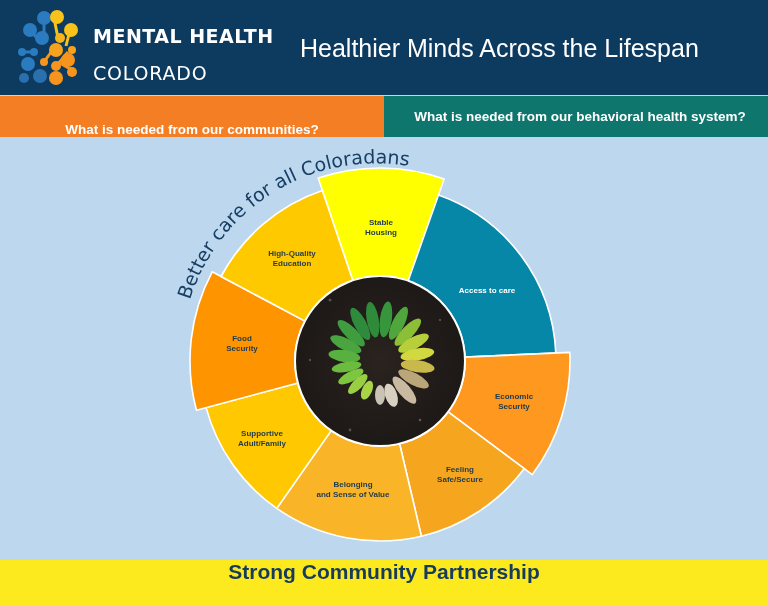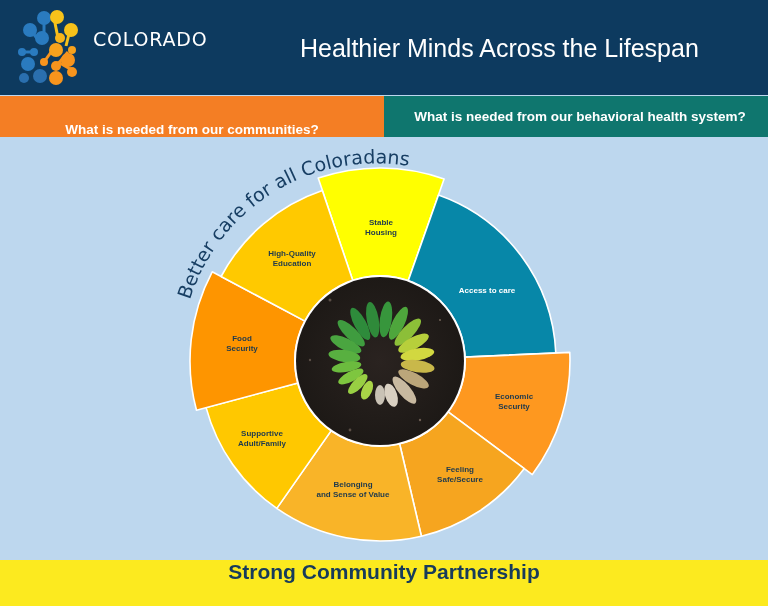--- a/index.html
+++ b/index.html
@@ -8,21 +8,21 @@
     background: #bdd7ee;
     font-family: "Liberation Sans", sans-serif;
   }
   .header {
     position: absolute; left: 0; top: 0; width: 768px; height: 95px;
     background: #0d3a5f;
   }
   .logo { position: absolute; left: 14px; top: 8px; width: 70px; height: 78px; }
   .brand { position: absolute; left: 93px; top: 27px; color: #ffffff; line-height: 1; }
   .brand-line1 { font-family: "DejaVu Sans", sans-serif; font-weight: bold; font-size: 19px; letter-spacing: 0.5px; display: block; }
-  .brand-line2 { font-family: "DejaVu Sans", sans-serif; font-weight: normal; font-size: 19px; letter-spacing: 0.8px; display: block; margin-top: 3px; }
+  .brand-line2 { font-family: "DejaVu Sans", sans-serif; font-weight: normal; font-size: 19px; letter-spacing: 0.8px; display: block; margin-top: 18px; }
   .title {
     position: absolute; left: 300px; top: 34px; color: #ffffff;
     font-weight: normal; font-size: 25px; letter-spacing: 0px; white-space: nowrap;
   }
   .qbar { position: absolute; top: 96px; height: 41px; display: flex; align-items: center; justify-content: center;
     color: #ffffff; font-weight: bold; font-size: 13.5px; }
   .q-left { left: 0; width: 384px; background: #f47e24; align-items: flex-end; }
   .q-right { left: 384px; width: 392px; background: #0f766e; }
   .wheel { position: absolute; left: 0; top: 137px; width: 768px; height: 421px; }
   .footer {
@@ -62,20 +62,21 @@
     <circle cx="46" cy="30" r="5" fill="#f7b51a"></circle>
     <circle cx="42" cy="42" r="7" fill="#f7a21d"></circle>
     <circle cx="58" cy="42" r="4" fill="#f7a21d"></circle>
     <circle cx="54" cy="52" r="7" fill="#f7941d"></circle>
     <circle cx="30" cy="54" r="4" fill="#f7941d"></circle>
     <circle cx="42" cy="58" r="5" fill="#f7941d"></circle>
     <circle cx="58" cy="64" r="5" fill="#f7941d"></circle>
     <circle cx="42" cy="70" r="7" fill="#f7941d"></circle>
   </svg>
   <div class="brand">
+    <span class="brand-line1">MENTAL HEALTH</span>
     <span class="brand-line2">COLORADO</span>
   </div>
   <div class="title">Healthier Minds Across the Lifespan</div>
 </div>
 
 <div class="qbar q-left">
   <span>What is needed from our communities?</span>
 </div>
 <div class="qbar q-right">
   <span>What is needed from our behavioral health system?</span>

